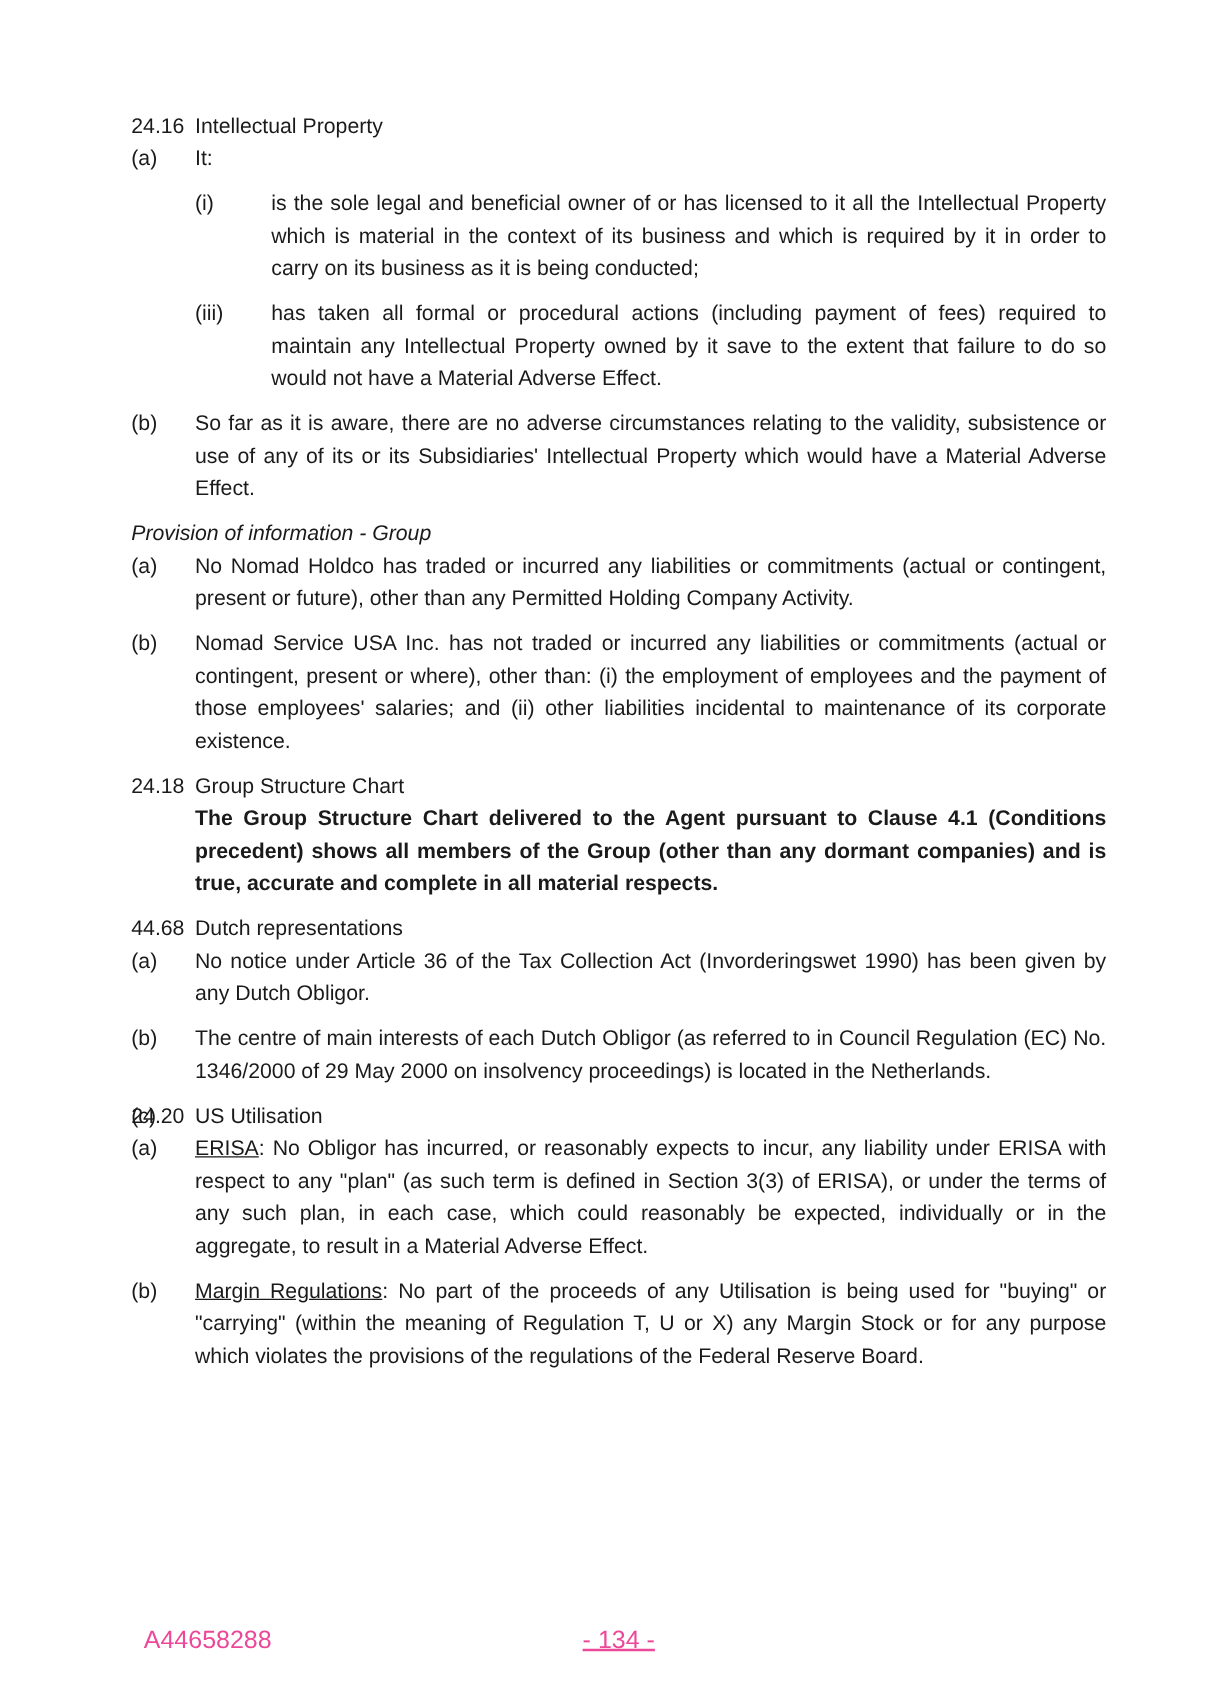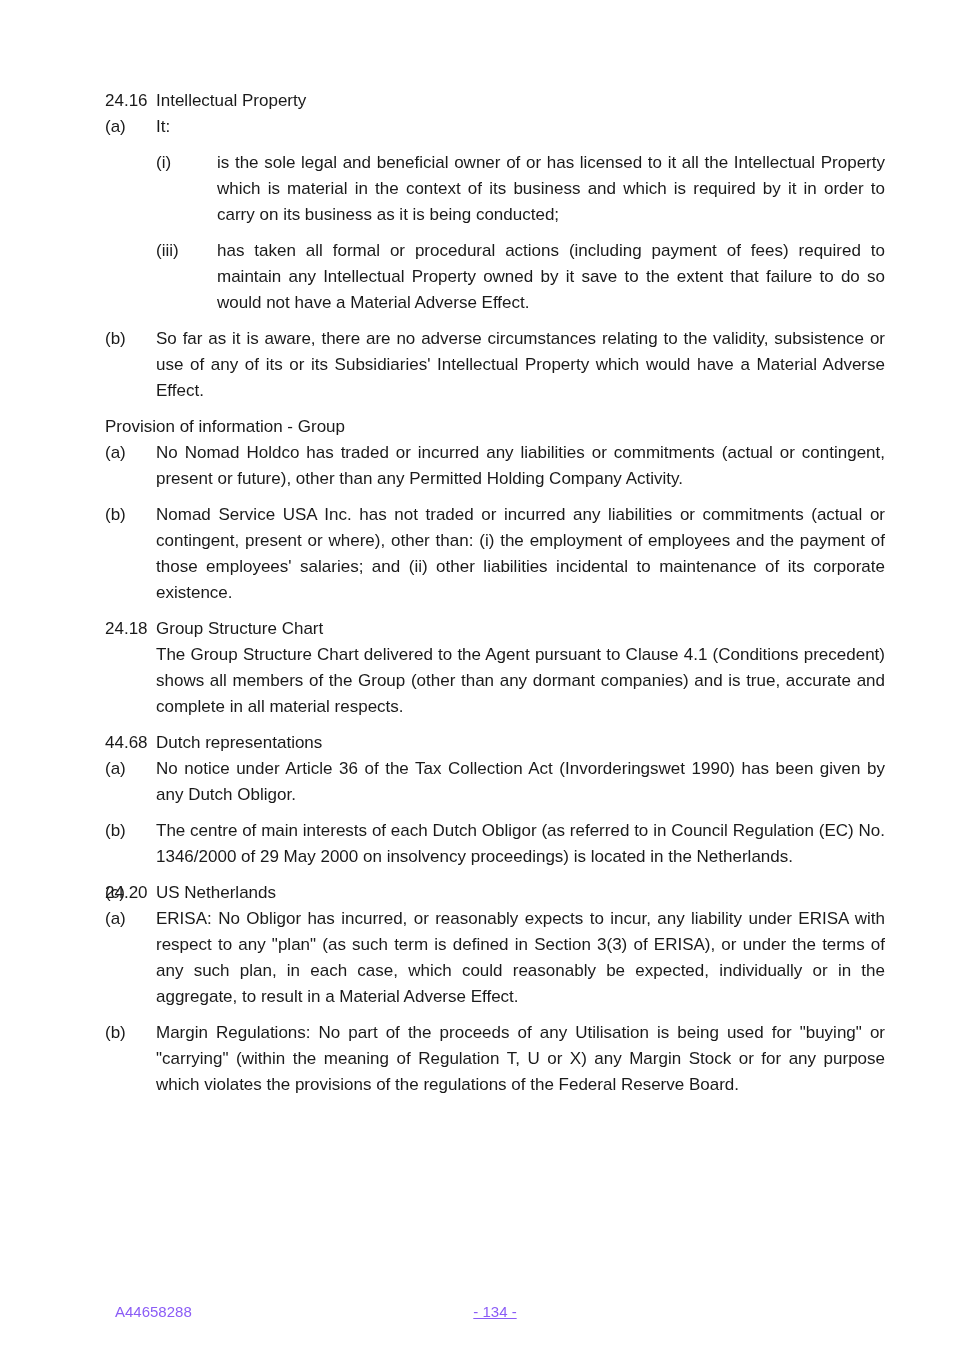--- a/index.html
+++ b/index.html
@@ -30,20 +30,21 @@
     padding-left: 51px;
   }
   .heading .num {
     position: absolute;
     left: 0;
     top: 0;
   }
 
   .cross-heading {
     padding-left: 0;
+    font-style: italic;
   }
 
   .para {
     position: relative;
     padding-left: 51px;
     text-align: justify;
   }
   .para .label {
     position: absolute;
     left: 0;
@@ -57,32 +58,33 @@
   }
   .subpara .label {
     position: absolute;
     left: 51px;
     top: 0;
   }
 
   .body-para {
     padding-left: 51px;
     text-align: justify;
+    font-weight: bold;
   }
 
-  .u { }
+  .u { text-decoration: underline; }
 
   .footer {
     position: absolute;
     left: 105px;
     right: 80px;
     top: 1292px;
-    font-size: 15px;
+    font-size: 20px;
     line-height: 18px;
-    color: #8b5cf6;
+    color: #ec4899;
   }
   .footer .doc-id {
     position: absolute;
     left: 10px;
     top: 0;
   }
   .footer .page-num {
     display: block;
     text-align: center;
     text-decoration: underline;
@@ -157,21 +159,21 @@
     <span class="label">(b)</span>
     <span>The centre of main interests of each Dutch Obligor (as referred to in Council Regulation (EC) No. 1346/2000 of 29 May 2000 on insolvency proceedings) is located in the Netherlands.</span>
   </div>
 
   <div class="block para">
     <span class="label">(c)</span>
   </div>
 
   <div class="block heading">
     <span class="num">24.20</span>
-    <span class="title">US Netherlands</span>
+    <span class="title">US Utilisation</span>
   </div>
 
   <div class="block para tight">
     <span class="label">(a)</span>
     <span class="u">ERISA</span><span>: No Obligor has incurred, or reasonably expects to incur, any liability under ERISA with respect to any "plan" (as such term is defined in Section 3(3) of ERISA), or under the terms of any such plan, in each case, which could reasonably be expected, individually or in the aggregate, to result in a Material Adverse Effect.</span>
   </div>
 
   <div class="block para">
     <span class="label">(b)</span>
     <span class="u">Margin Regulations</span><span>: No part of the proceeds of any Utilisation is being used for "buying" or "carrying" (within the meaning of Regulation T, U or X) any Margin Stock or for any purpose which violates the provisions of the regulations of the Federal Reserve Board.</span>

